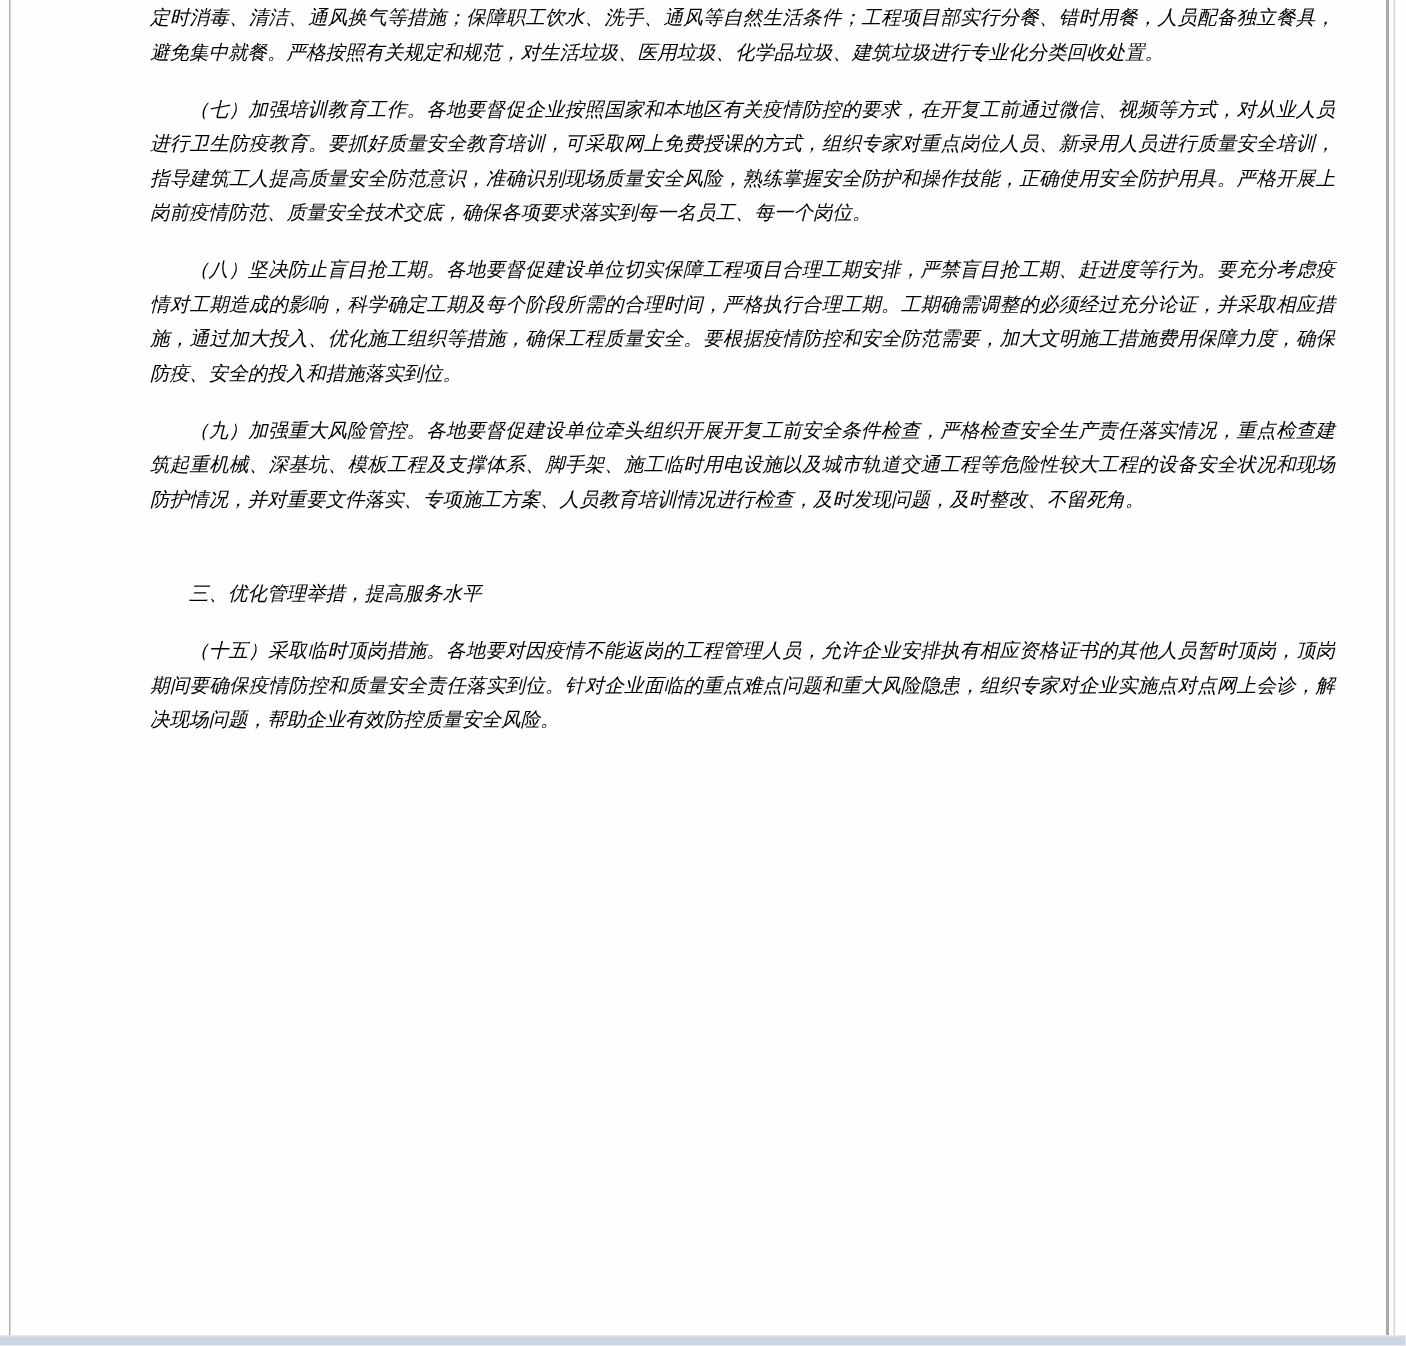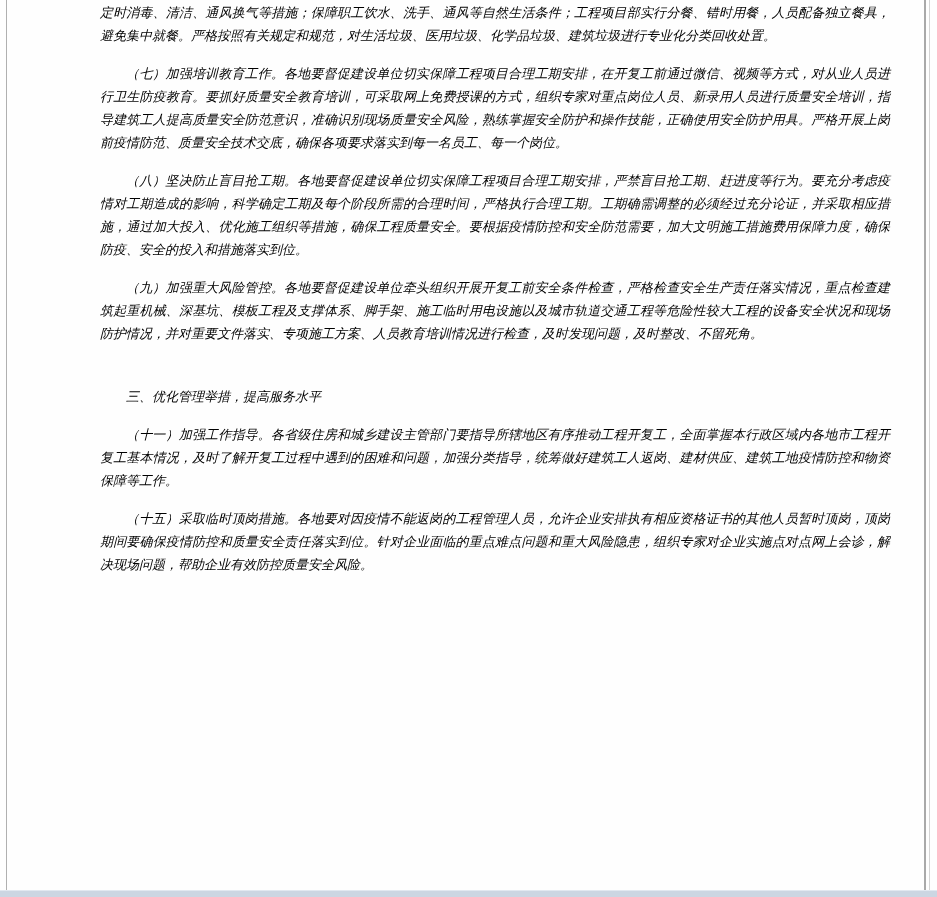--- a/index.html
+++ b/index.html
@@ -72,24 +72,23 @@
     margin-top: 40px;
   }
 </style>
 </head>
 <body>
 
 <div class="page" style="background: rgb(254, 254, 254);">
   <div class="content" style="color: rgb(0, 0, 0);">
 
   <p class="">定时消毒、清洁、通风换气等措施；保障职工饮水、洗手、通风等自然生活条件；工程项目部实行分餐、错时用餐，人员配备独立餐具，避免集中就餐。严格按照有关规定和规范，对生活垃圾、医用垃圾、化学品垃圾、建筑垃圾进行专业化分类回收处置。</p>
-      <p class=" indent">（七）加强培训教育工作。各地要督促建设单位切实保障工程项目合理工期安排，在开复工前通过微信、视频等方式，对从业人员进行卫生防疫教育。要抓好质量安全教育培训，可采取网上免费授课的方式，组织专家对重点岗位人员、新录用人员进行质量安全培训，指导建筑工人提高质量安全防范意识，准确识别现场质量安全风险，熟练掌握安全防护和操作技能，正确使用安全防护用具。严格开展上岗前疫情防范、质量安全技术交底，确保各项要求落实到每一名员工、每一个岗位。</p>
+      <p class=" indent">（七）加强培训教育工作。各地要督促企业按照国家和本地区有关疫情防控的要求，在开复工前通过微信、视频等方式，对从业人员进行卫生防疫教育。要抓好质量安全教育培训，可采取网上免费授课的方式，组织专家对重点岗位人员、新录用人员进行质量安全培训，指导建筑工人提高质量安全防范意识，准确识别现场质量安全风险，熟练掌握安全防护和操作技能，正确使用安全防护用具。严格开展上岗前疫情防范、质量安全技术交底，确保各项要求落实到每一名员工、每一个岗位。</p>
       <p class=" indent">（八）坚决防止盲目抢工期。各地要督促建设单位切实保障工程项目合理工期安排，严禁盲目抢工期、赶进度等行为。要充分考虑疫情对工期造成的影响，科学确定工期及每个阶段所需的合理时间，严格执行合理工期。工期确需调整的必须经过充分论证，并采取相应措施，通过加大投入、优化施工组织等措施，确保工程质量安全。要根据疫情防控和安全防范需要，加大文明施工措施费用保障力度，确保防疫、安全的投入和措施落实到位。</p>
       <p class=" indent">（九）加强重大风险管控。各地要督促建设单位牵头组织开展开复工前安全条件检查，严格检查安全生产责任落实情况，重点检查建筑起重机械、深基坑、模板工程及支撑体系、脚手架、施工临时用电设施以及城市轨道交通工程等危险性较大工程的设备安全状况和现场防护情况，并对重要文件落实、专项施工方案、人员教育培训情况进行检查，及时发现问题，及时整改、不留死角。</p>
       <p class="heading indent">三、优化管理举措，提高服务水平</p>
-      <p class=" indent">（十一）加强工作指导。各省级住房和城乡建设主管部门要指导所辖地区有序推动工程开复工，全面掌握本行政区域内各地市工程开复工基本情况，及时了解开复工过程中遇到的困难和问题，加强分类指导，统筹做好建筑工人返岗、建材供应、建筑工地疫情防控和物资保障等工作。</p>
       <p class=" indent">（十五）采取临时顶岗措施。各地要对因疫情不能返岗的工程管理人员，允许企业安排执有相应资格证书的其他人员暂时顶岗，顶岗期间要确保疫情防控和质量安全责任落实到位。针对企业面临的重点难点问题和重大风险隐患，组织专家对企业实施点对点网上会诊，解决现场问题，帮助企业有效防控质量安全风险。</p>
     </div>
   <div class="border-left" style="background: rgb(176, 176, 176);"></div>
   <div class="border-right-inner" style="background: rgb(169, 169, 169);"></div>
   <div class="border-right-outer" style="background: rgb(212, 212, 212);"></div>
   <div class="bottom-bar" style="background: rgb(204, 214, 226);"></div>
 </div>
 
 </body></html>

